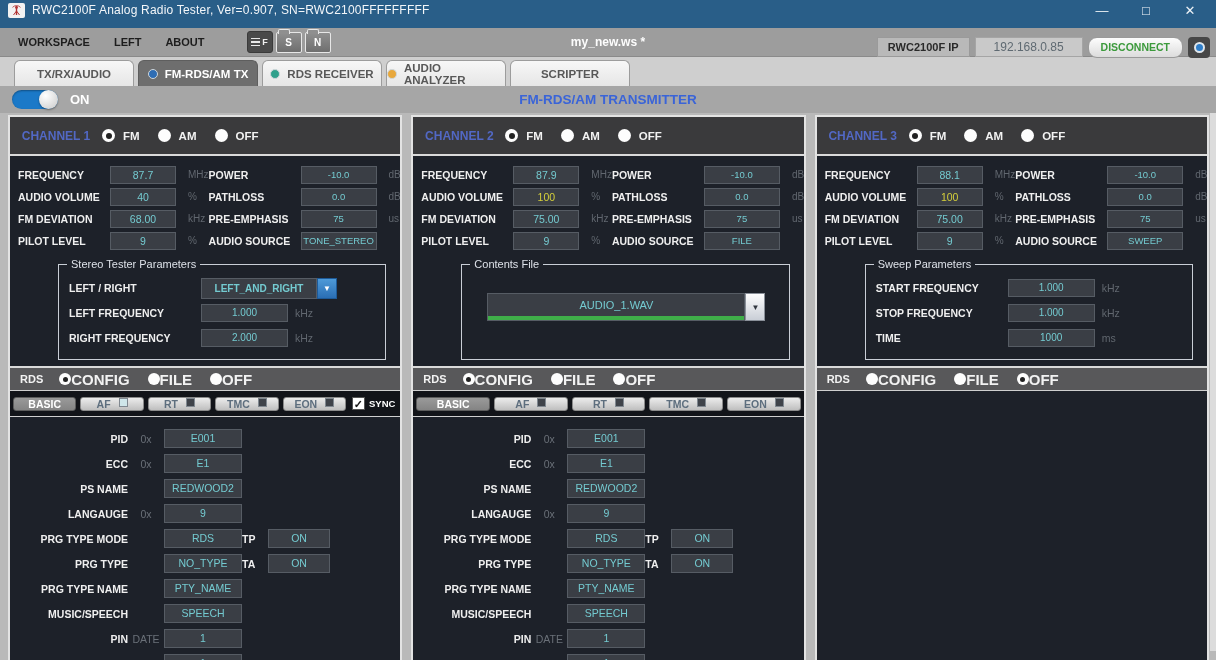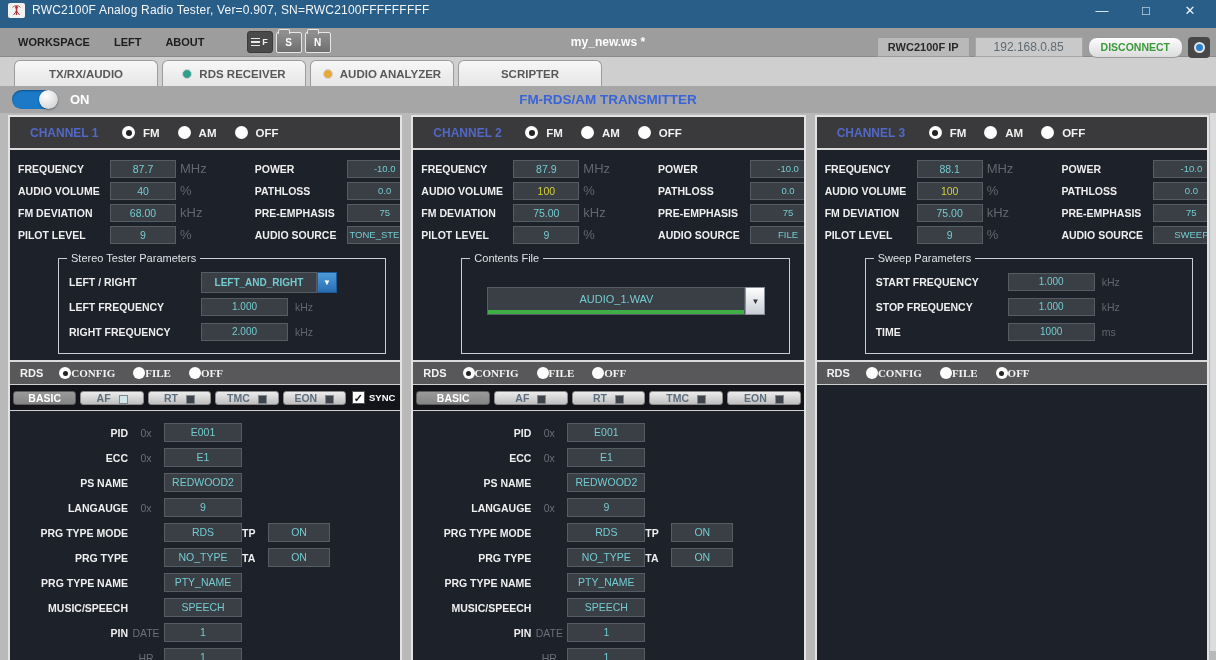--- a/index.html
+++ b/index.html
@@ -27,73 +27,73 @@
   .ws-file { position:absolute; left:50%; transform:translateX(-50%); color:#fdfdfd; font-size:12px; font-weight:bold; }
   .conn-area { margin-left:auto; display:flex; align-items:center; gap:5px;margin-top:10px; }
   .ip-label { background:#b9b9b9; border:1px solid #9a9a9a; height:20px; padding:0 10px; font-size:11px; font-weight:bold; color:#2a2a2a; display:flex; align-items:center; }
   .ip-input { width:108px; height:20px; background:#c9c9c9; border:1px solid #a5a5a5; color:#5f6a72; font-size:12px; text-align:center; font-family:"Liberation Sans",sans-serif; }
   .disconnect-btn { height:21px; padding:0 12px; background:linear-gradient(#fdfdfd,#dcdcdc); border:1px solid #9a9a9a; border-radius:9px; color:#3c9a3c; font-size:10.5px; font-weight:bold; display:flex; align-items:center; }
   .status-chip { width:22px; height:21px; background:#474747; border-radius:4px; display:flex; align-items:center; justify-content:center; }
   .status-dot { width:11px; height:11px; border-radius:50%; background:#2f7ec9; border:2px solid #dfe6ec; }
 
   
   .tabrow { height:29px; background:#cfcfcf; display:flex; align-items:flex-end; padding:3px 0 0 14px; gap:4px; flex:none; }
-  .tab { width:144px; height:26px; background:linear-gradient(#f7f7f7,#e6e6e6); border:1px solid #9c9c9c; border-bottom:none; border-radius:6px 6px 0 0; display:flex; align-items:center; justify-content:center; gap:7px; font-size:11.5px; font-weight:bold; color:#585858; }
+  .tab { width:120px; height:26px; background:linear-gradient(#f7f7f7,#e6e6e6); border:1px solid #9c9c9c; border-bottom:none; border-radius:6px 6px 0 0; display:flex; align-items:center; justify-content:center; gap:7px; font-size:11.5px; font-weight:bold; color:#585858; }
   .tab.active { background:#6e6e6e; color:#fff; border-color:#5e5e5e; }
   .tab-dot { width:10px; height:10px; border-radius:50%; border:1px solid #cfd6da; }
 
   
   .powerrow { height:27px; background:#a6a6a6; display:flex; align-items:center; padding:0 12px; position:relative; flex:none; }
   .toggle { width:46px; height:19px; background:#1b79c8; border-radius:10px; position:relative; box-shadow:inset 0 1px 2px rgba(0,0,0,.35); }
   .toggle-knob { position:absolute; right:0px; top:0px; width:19px; height:19px; border-radius:50%; background:radial-gradient(circle at 35% 30%,#fff,#c9c9c9); box-shadow:0 1px 2px rgba(0,0,0,.4); }
   .power-label { color:#fff; font-size:13px; font-weight:bold; margin-left:12px; }
   .page-title { position:absolute; left:50%; transform:translateX(-50%); color:#3a64d8; font-size:13.5px; font-weight:bold; }
 
   
   .panels { flex:1; display:flex; gap:9px; padding:2px 7px 9px 8px; background:#b9b9b9; }
   .panel { flex:1; background:#1d2129; border:2px solid #e3e3e3; display:flex; flex-direction:column; overflow:hidden; }
 
-  .ch-header { height:33px; background:#3a3a3c; border-bottom:2px solid #dadada; display:flex; align-items:center; padding:0 20px; flex:none; }
+  .ch-header { height:39px; background:#3a3a3c; border-bottom:2px solid #dadada; display:flex; align-items:center; padding:0 0; flex:none;text-align:center; }
   .ch-name { color:#5268c4; font-size:12px; font-weight:bold; width:92px; }
   .radio-group { display:flex; align-items:center; gap:8px; }
   .radio { width:13px; height:13px; border-radius:50%; background:#fdfdfd; position:relative; flex:none; }
   .radio.sel::after { content:""; position:absolute; inset:3.5px; background:#222; border-radius:50%; }
   .rlabel { color:#f2f2f2; font-size:11.5px; font-weight:bold; margin-right:10px; }
 
-  .params { padding:9px 18px 4px 8px; display:flex; flex:none;gap:48px; }
+  .params { padding:9px 18px 4px 8px; display:flex; flex:none; }
   .pcol { display:flex; flex-direction:column; gap:3px; }
   .pcol.left { width:200px; }
   .prow { display:flex; align-items:center; height:19px; }
   .plabel { width:92px; color:#efefef; font-size:10.5px; font-weight:bold; flex:none; }
   .pfield { width:66px; height:18px; background:#3a3e45; border:1px solid #565c64; color:#74cbd1; font-size:10.5px; text-align:center; line-height:16px; white-space:nowrap; overflow:hidden; flex:none; }
   .pfield.wide { width:76px; font-size:9.5px; }
   .pfield.yellow { color:#d4cf3b; }
-  .punit { color:#61676f; font-size:13px; margin-left:4px; }
+  .punit { color:#61676f; font-size:10px; margin-left:12px; }
 
   .groupbox { border:1px solid #c9ced6; margin:10px 14px 6px 48px; position:relative; padding:12px 8px 9px 10px; height:96px; flex:none; }
   .grouptitle { position:absolute; top:-7px; left:8px; background:#1d2129; padding:0 4px; color:#dde1e8; font-size:11px; }
   .grow { display:flex; align-items:center; height:22px; margin-bottom:3px; }
   .glabel { width:132px; color:#efefef; font-size:10.5px; font-weight:bold; flex:none; }
   .gfield { width:87px; height:18px; background:#3a3e45; border:1px solid #565c64; color:#74cbd1; font-size:10px; text-align:center; line-height:16px; flex:none; }
   .gunit { color:#61676f; font-size:10.5px; margin-left:7px; }
   .dropdown { display:flex; height:21px; flex:none; }
   .dd-value { width:116px; background:#3a3e45; border:1px solid #565c64; color:#74cbd1; font-size:10px; font-weight:bold; text-align:center; line-height:19px; }
   .dd-arrow { width:20px; background:linear-gradient(#4e9ad8,#2a6eb4); border:1px solid #1d5a98; color:#fff; font-size:8px; display:flex; align-items:center; justify-content:center; }
   .file-dd { display:flex; height:28px; width:278px; margin:16px auto 0 auto; position:relative; }
   .file-dd .fd-value { flex:1; background:#3a3e45; border:1px solid #565c64; color:#74cbd1; font-size:11px; text-align:center; line-height:22px; position:relative; }
   .fd-progress { position:absolute; left:0; right:0; bottom:0; height:4px; background:#3fae49; }
   .fd-arrow { width:20px; background:linear-gradient(#fdfdfd,#c9ced6); border:1px solid #8a9099; color:#30363e; font-size:8px; display:flex; align-items:center; justify-content:center; }
 
   .rds-bar { height:25px; background:#58585a; border-top:2px solid #dadada; border-bottom:1px solid #cfcfcf; display:flex; align-items:center; padding:0 10px; flex:none; }
   .rds-title { color:#f2f2f2; font-size:11px; font-weight:bold; margin-right:16px; }
   .rds-bar .radio { width:12px; height:12px; }
-  .rds-bar .rlabel { font-size:11px; margin-right:18px;font-family:Liberation Serif, serif; }
+  .rds-bar .rlabel { font-size:15px; margin-right:18px; }
 
   .rds-btnrow { height:26px; background:#121419; border-bottom:1px solid #cfcfcf; display:flex; align-items:center; padding:2px 3px; gap:4px; flex:none; }
-  .rds-btn { flex:1; height:14px; background:linear-gradient(#ececec,#bfbfbf); border:1px solid #8a8a8a; border-radius:3px; color:#5d6e7e; font-size:10.5px; font-weight:bold; display:flex; align-items:flex-end; justify-content:center; gap:8px; }
+  .rds-btn { flex:1; height:14px; background:linear-gradient(#ececec,#bfbfbf); border:1px solid #8a8a8a; border-radius:3px; color:#5d6e7e; font-size:10.5px; font-weight:bold; display:flex; align-items:flex-start; justify-content:center; gap:8px; }
   .rds-btn.active { background:linear-gradient(#9a9a9a,#848484); color:#fff; border-color:#5c5c5c; }
   .ind { width:9px; height:9px; background:#3f434a; border:1px solid #808890; flex:none; }
   .ind.on { background:#cfe6ea; }
   .sync-wrap { display:flex; align-items:center; gap:4px; padding:0 2px; }
   .checkbox { width:13px; height:13px; background:#fff; border:1px solid #555; color:#1a1a1a; font-size:11px; line-height:12px; text-align:center; font-weight:bold; }
   .sync-label { color:#fff; font-size:9.5px; font-weight:bold; }
 
   .rds-fields { flex:1; padding-top:9px; }
   .frow { display:flex; align-items:center; height:25px; }
   .flabel { width:118px; text-align:right; color:#efefef; font-size:10.5px; font-weight:bold; flex:none; }
@@ -155,20 +155,24 @@
       <span class="status-chip">
           <span class="status-dot"></span>
         </span>
     </span>
   </div>
 
   <div class="tabrow">
     <div class="tab">
         <span>TX/RX/AUDIO</span>
       </div>
+    <div class="tab active">
+        <span class="tab-dot" style="background:#2e6db4"></span>
+        <span>FM-RDS/AM TX</span>
+      </div>
     <div class="tab">
         <span class="tab-dot" style="background:#2fa08c"></span>
         <span>RDS RECEIVER</span>
       </div>
     <div class="tab">
         <span class="tab-dot" style="background:#e8a83c"></span>
         <span>AUDIO ANALYZER</span>
       </div>
     <div class="tab">
         <span>SCRIPTER</span>

